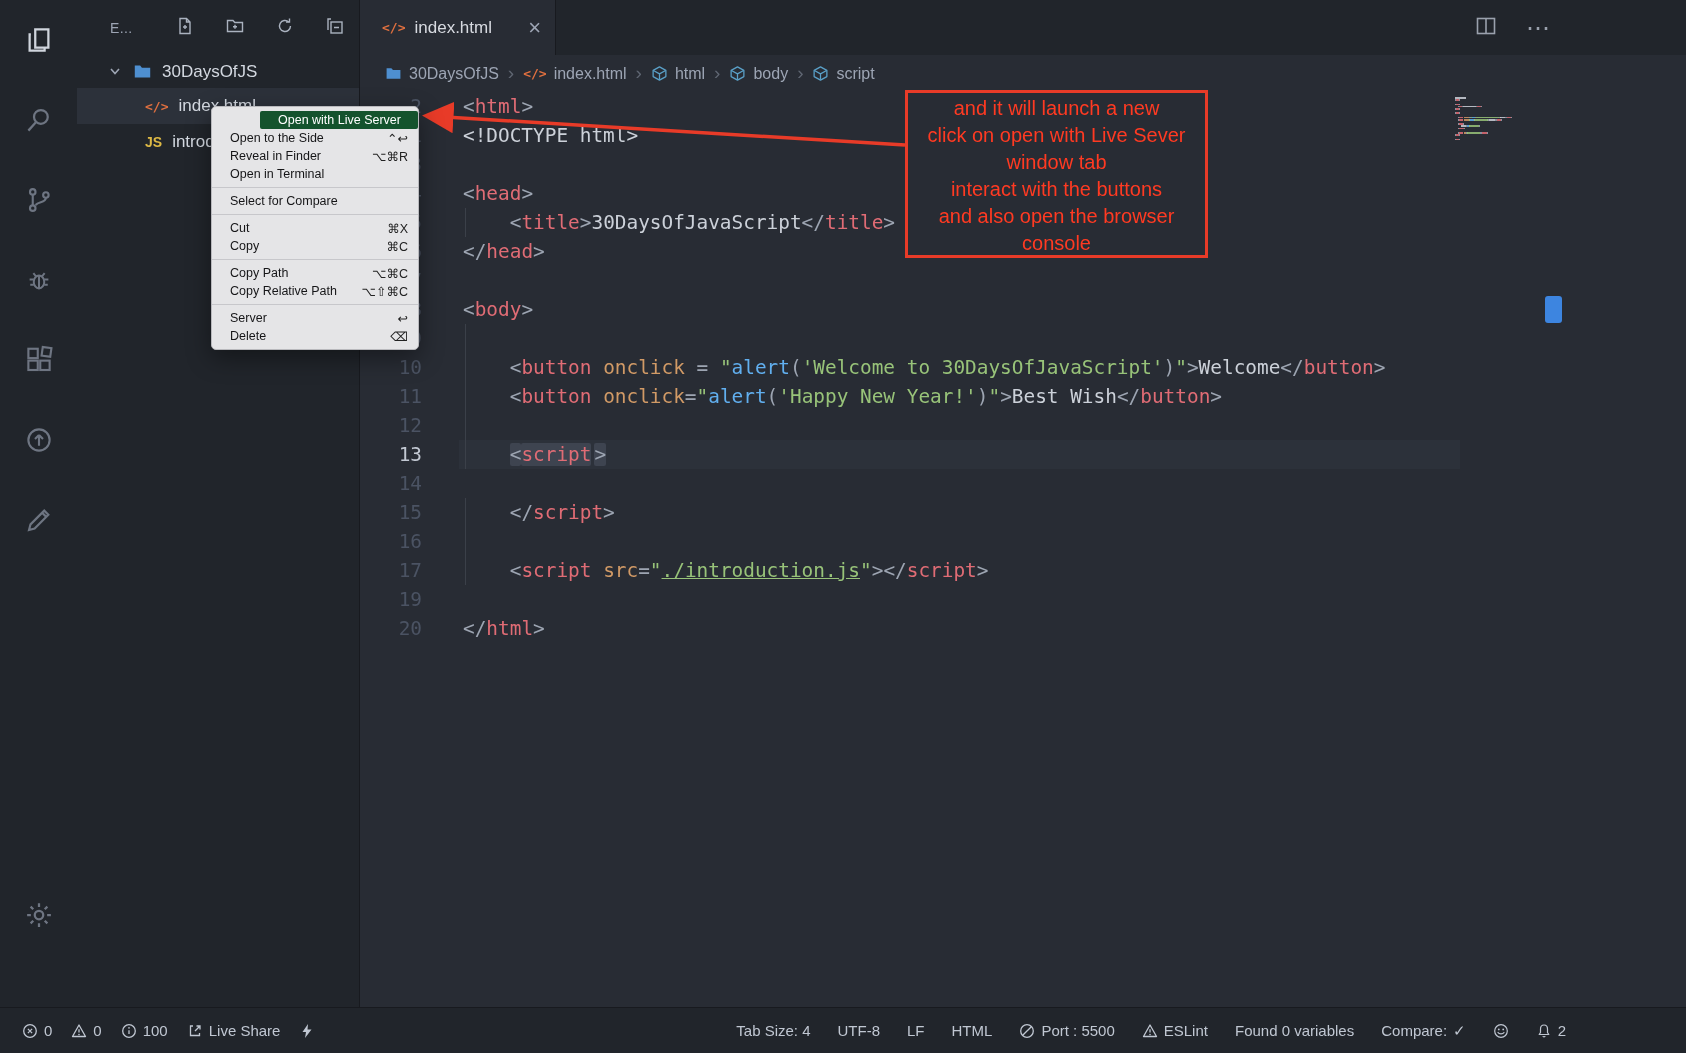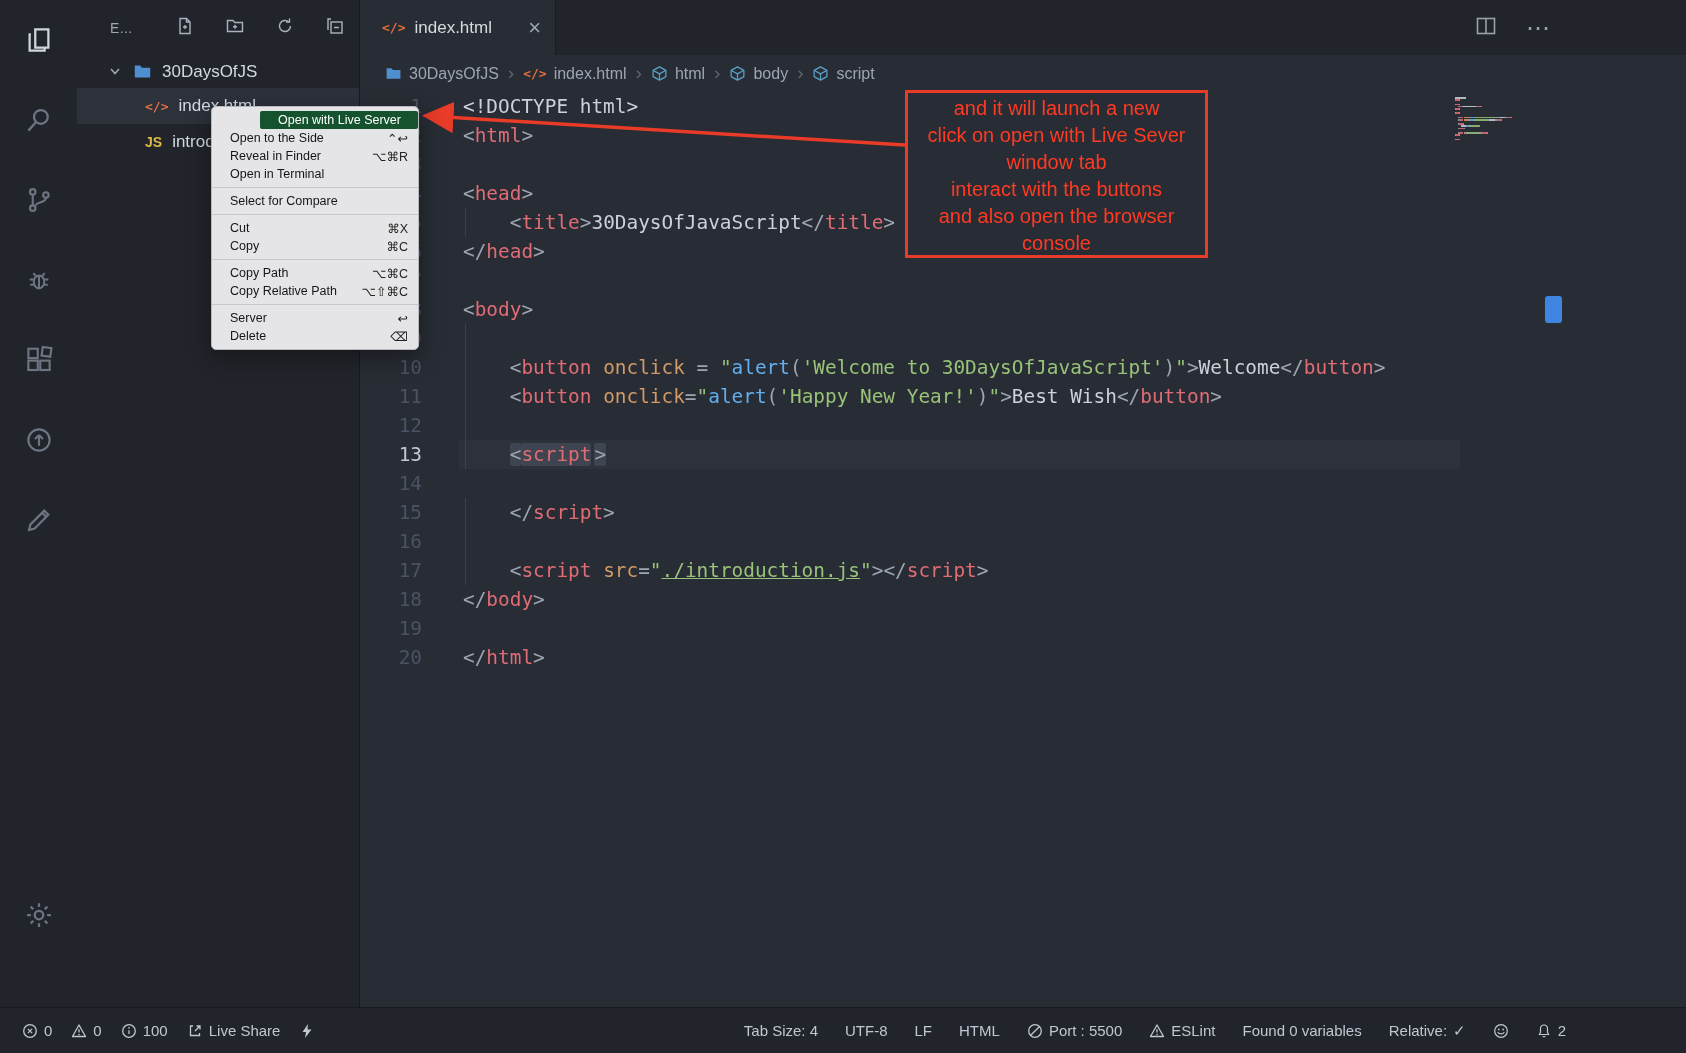--- a/index.html
+++ b/index.html
@@ -270,38 +270,37 @@
             <svg viewBox="0 0 16 16" fill="none" stroke="#5aa0c8" stroke-width="1.2" stroke-linejoin="round">
               <path d="M8 1.8 L14 5.1 V10.9 L8 14.2 L2 10.9 V5.1 Z"></path>
               <path d="M2.3 5.2 L8 8.3 L13.7 5.2 M8 8.3 V13.9"></path>
             </svg>
           </span>
           <span>script</span>
         </span>
       </div>
     <div class="code-area">
       <div id="code-lines">
+          <div class="line"><span class="gutter">2</span><span class="codetext"><span class="c-p">&lt;</span><span class="c-t">html</span><span class="c-p">&gt;</span></span></div>
           <div class="line"><span class="gutter">1</span><span class="codetext"><span class="c-w">&lt;!DOCTYPE html&gt;</span></span></div>
-          <div class="line"><span class="gutter">2</span><span class="codetext"><span class="c-p">&lt;</span><span class="c-t">html</span><span class="c-p">&gt;</span></span></div>
           <div class="line"><span class="gutter">3</span><span class="codetext"></span></div>
           <div class="line"><span class="gutter">4</span><span class="codetext"><span class="c-p">&lt;</span><span class="c-t">head</span><span class="c-p">&gt;</span></span></div>
           <div class="line g1"><span class="gutter">5</span><span class="codetext"><span class="c-w">    </span><span class="c-p">&lt;</span><span class="c-t">title</span><span class="c-p">&gt;</span><span class="c-w">30DaysOfJavaScript</span><span class="c-p">&lt;/</span><span class="c-t">title</span><span class="c-p">&gt;</span></span></div>
           <div class="line"><span class="gutter">6</span><span class="codetext"><span class="c-p">&lt;/</span><span class="c-t">head</span><span class="c-p">&gt;</span></span></div>
           <div class="line"><span class="gutter">7</span><span class="codetext"></span></div>
           <div class="line"><span class="gutter">8</span><span class="codetext"><span class="c-p">&lt;</span><span class="c-t">body</span><span class="c-p">&gt;</span></span></div>
           <div class="line g1"><span class="gutter">9</span><span class="codetext"></span></div>
           <div class="line g1"><span class="gutter">10</span><span class="codetext"><span class="c-w">    </span><span class="c-p">&lt;</span><span class="c-t">button</span><span class="c-w"> </span><span class="c-a">onclick</span><span class="c-p"> = </span><span class="c-s">"</span><span class="c-f">alert</span><span class="c-p">(</span><span class="c-s">'Welcome to 30DaysOfJavaScript'</span><span class="c-p">)</span><span class="c-s">"</span><span class="c-p">&gt;</span><span class="c-w">Welcome</span><span class="c-p">&lt;/</span><span class="c-t">button</span><span class="c-p">&gt;</span></span></div>
           <div class="line g1"><span class="gutter">11</span><span class="codetext"><span class="c-w">    </span><span class="c-p">&lt;</span><span class="c-t">button</span><span class="c-w"> </span><span class="c-a">onclick</span><span class="c-p">=</span><span class="c-s">"</span><span class="c-f">alert</span><span class="c-p">(</span><span class="c-s">'Happy New Year!'</span><span class="c-p">)</span><span class="c-s">"</span><span class="c-p">&gt;</span><span class="c-w">Best Wish</span><span class="c-p">&lt;/</span><span class="c-t">button</span><span class="c-p">&gt;</span></span></div>
           <div class="line g1"><span class="gutter">12</span><span class="codetext"></span></div>
           <div class="line active g1"><span class="gutter">13</span><span class="codetext"><span class="c-w">    </span><span class="c-p hl">&lt;</span><span class="c-t hl">script</span><span class="c-p hl hlg">&gt;</span></span></div>
           <div class="line g1 g2"><span class="gutter">14</span></div>
           <div class="line g1"><span class="gutter">15</span><span class="codetext"><span class="c-w">    </span><span class="c-p">&lt;/</span><span class="c-t">script</span><span class="c-p">&gt;</span></span></div>
           <div class="line g1"><span class="gutter">16</span><span class="codetext"></span></div>
           <div class="line g1"><span class="gutter">17</span><span class="codetext"><span class="c-w">    </span><span class="c-p">&lt;</span><span class="c-t">script</span><span class="c-w"> </span><span class="c-a">src</span><span class="c-p">=</span><span class="c-s">"</span><span class="c-l">./introduction.js</span><span class="c-s">"</span><span class="c-p">&gt;</span><span class="c-p">&lt;/</span><span class="c-t">script</span><span class="c-p">&gt;</span></span></div>
-          <div class="line"><span class="gutter">18</span><span class="codetext"><span class="c-p">&lt;/</span><span class="c-t">body</span><span class="c-p">&gt;</span></span></div>
           <div class="line"><span class="gutter">19</span><span class="codetext"></span></div>
           <div class="line"><span class="gutter">20</span><span class="codetext"><span class="c-p">&lt;/</span><span class="c-t">html</span><span class="c-p">&gt;</span></span></div>
         </div>
       <div class="minimap" id="minimap">
           <div class="mm-line"><span class="mm c-w" style="width: 10.8px;"></span></div>
           <div class="mm-line"><span class="mm c-p" style="width: 0.72px;"></span><span class="mm c-t" style="width: 2.88px;"></span><span class="mm c-p" style="width: 0.72px;"></span></div>
           <div class="mm-line"></div>
           <div class="mm-line"><span class="mm c-p" style="width: 0.72px;"></span><span class="mm c-t" style="width: 2.88px;"></span><span class="mm c-p" style="width: 0.72px;"></span></div>
           <div class="mm-line"><span class="mm-sp" style="width: 2.88px;"></span><span class="mm c-p" style="width: 0.72px;"></span><span class="mm c-t" style="width: 3.6px;"></span><span class="mm c-p" style="width: 0.72px;"></span><span class="mm c-w" style="width: 12.96px;"></span><span class="mm c-p" style="width: 1.44px;"></span><span class="mm c-t" style="width: 3.6px;"></span><span class="mm c-p" style="width: 0.72px;"></span></div>
           <div class="mm-line"><span class="mm c-p" style="width: 1.44px;"></span><span class="mm c-t" style="width: 2.88px;"></span><span class="mm c-p" style="width: 0.72px;"></span></div>
@@ -470,21 +469,21 @@
             <path d="M8 6.2 V9.6"></path>
             <circle cx="8" cy="11.6" r="0.8" fill="currentColor" stroke="none"></circle>
           </svg>
         </span>
         <span>ESLint</span>
       </span>
       <span class="st-item">
         <span>Found 0 variables</span>
       </span>
       <span class="st-item">
-        <span>Relative:</span>
+        <span>Compare:</span>
         <span>✓</span>
       </span>
       <span class="st-item">
         <span style="display: flex;">
           <svg viewBox="0 0 16 16" fill="none" stroke="currentColor" stroke-width="1.2">
             <circle cx="8" cy="8" r="6.3"></circle>
             <circle cx="5.8" cy="6.4" r="0.9" fill="currentColor" stroke="none"></circle>
             <circle cx="10.2" cy="6.4" r="0.9" fill="currentColor" stroke="none"></circle>
             <path d="M5 9.5 C6 11.3 10 11.3 11 9.5" stroke-linecap="round"></path>
           </svg>

